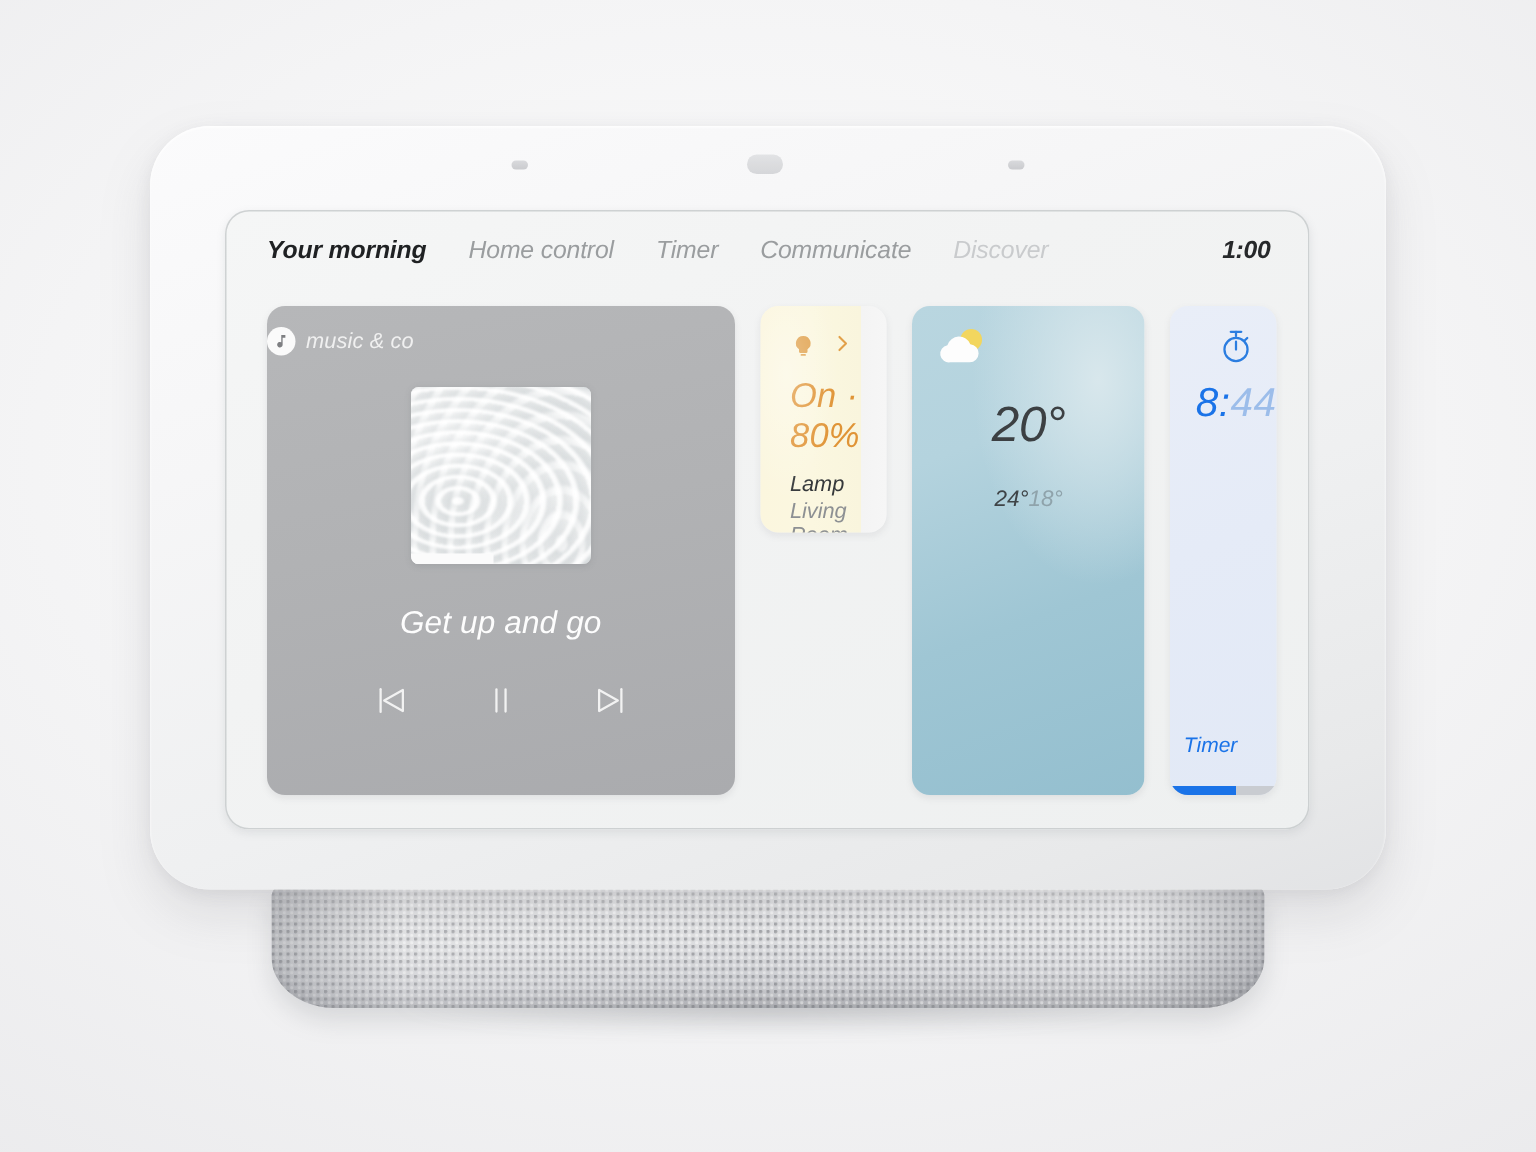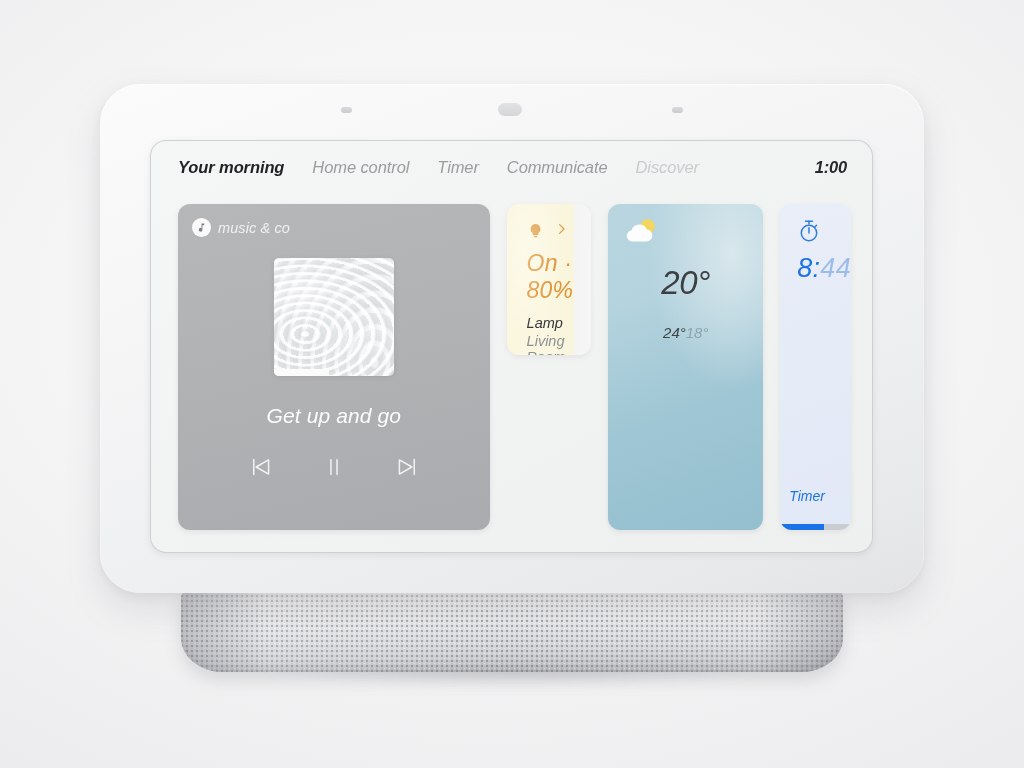--- a/index.html
+++ b/index.html
@@ -174,21 +174,21 @@
     position: relative;
     box-shadow: 0 2px 5px rgba(120,122,128,0.14);
     display: flex;
     flex-direction: column;
     align-items: center;
     padding-top: 14px;
     overflow: hidden;
   }
   .provider {
     position: absolute;
-    left: 14px;
+    left: 0;
     top: 14px;
     display: flex;
     align-items: center;
     gap: 7px;
   }
   .provider-badge {
     width: 19px; height: 19px;
     border-radius: 50%;
     background: #fafafa;
     display: flex; align-items: center; justify-content: center;
@@ -323,20 +323,21 @@
 
   
   .card-timer {
     flex: 1;
     border-radius: 12px;
     position: relative;
     overflow: hidden;
     background: linear-gradient(160deg, #e9eef8 0%, #e5ebf7 48%, #e2e9f6 100%);
     box-shadow: 0 2px 5px rgba(120,122,128,0.12);
     padding: 14px 0 0 17px;
+    text-align: center;
   }
   .timer-icon { line-height: 0; }
   .timer-time {
     margin-top: 9px;
     font-size: 27px;
     color: #1a73e8;
     letter-spacing: 0.3px;
   }
   .timer-time .secs { color: #9cbdea; }
   .timer-label {

